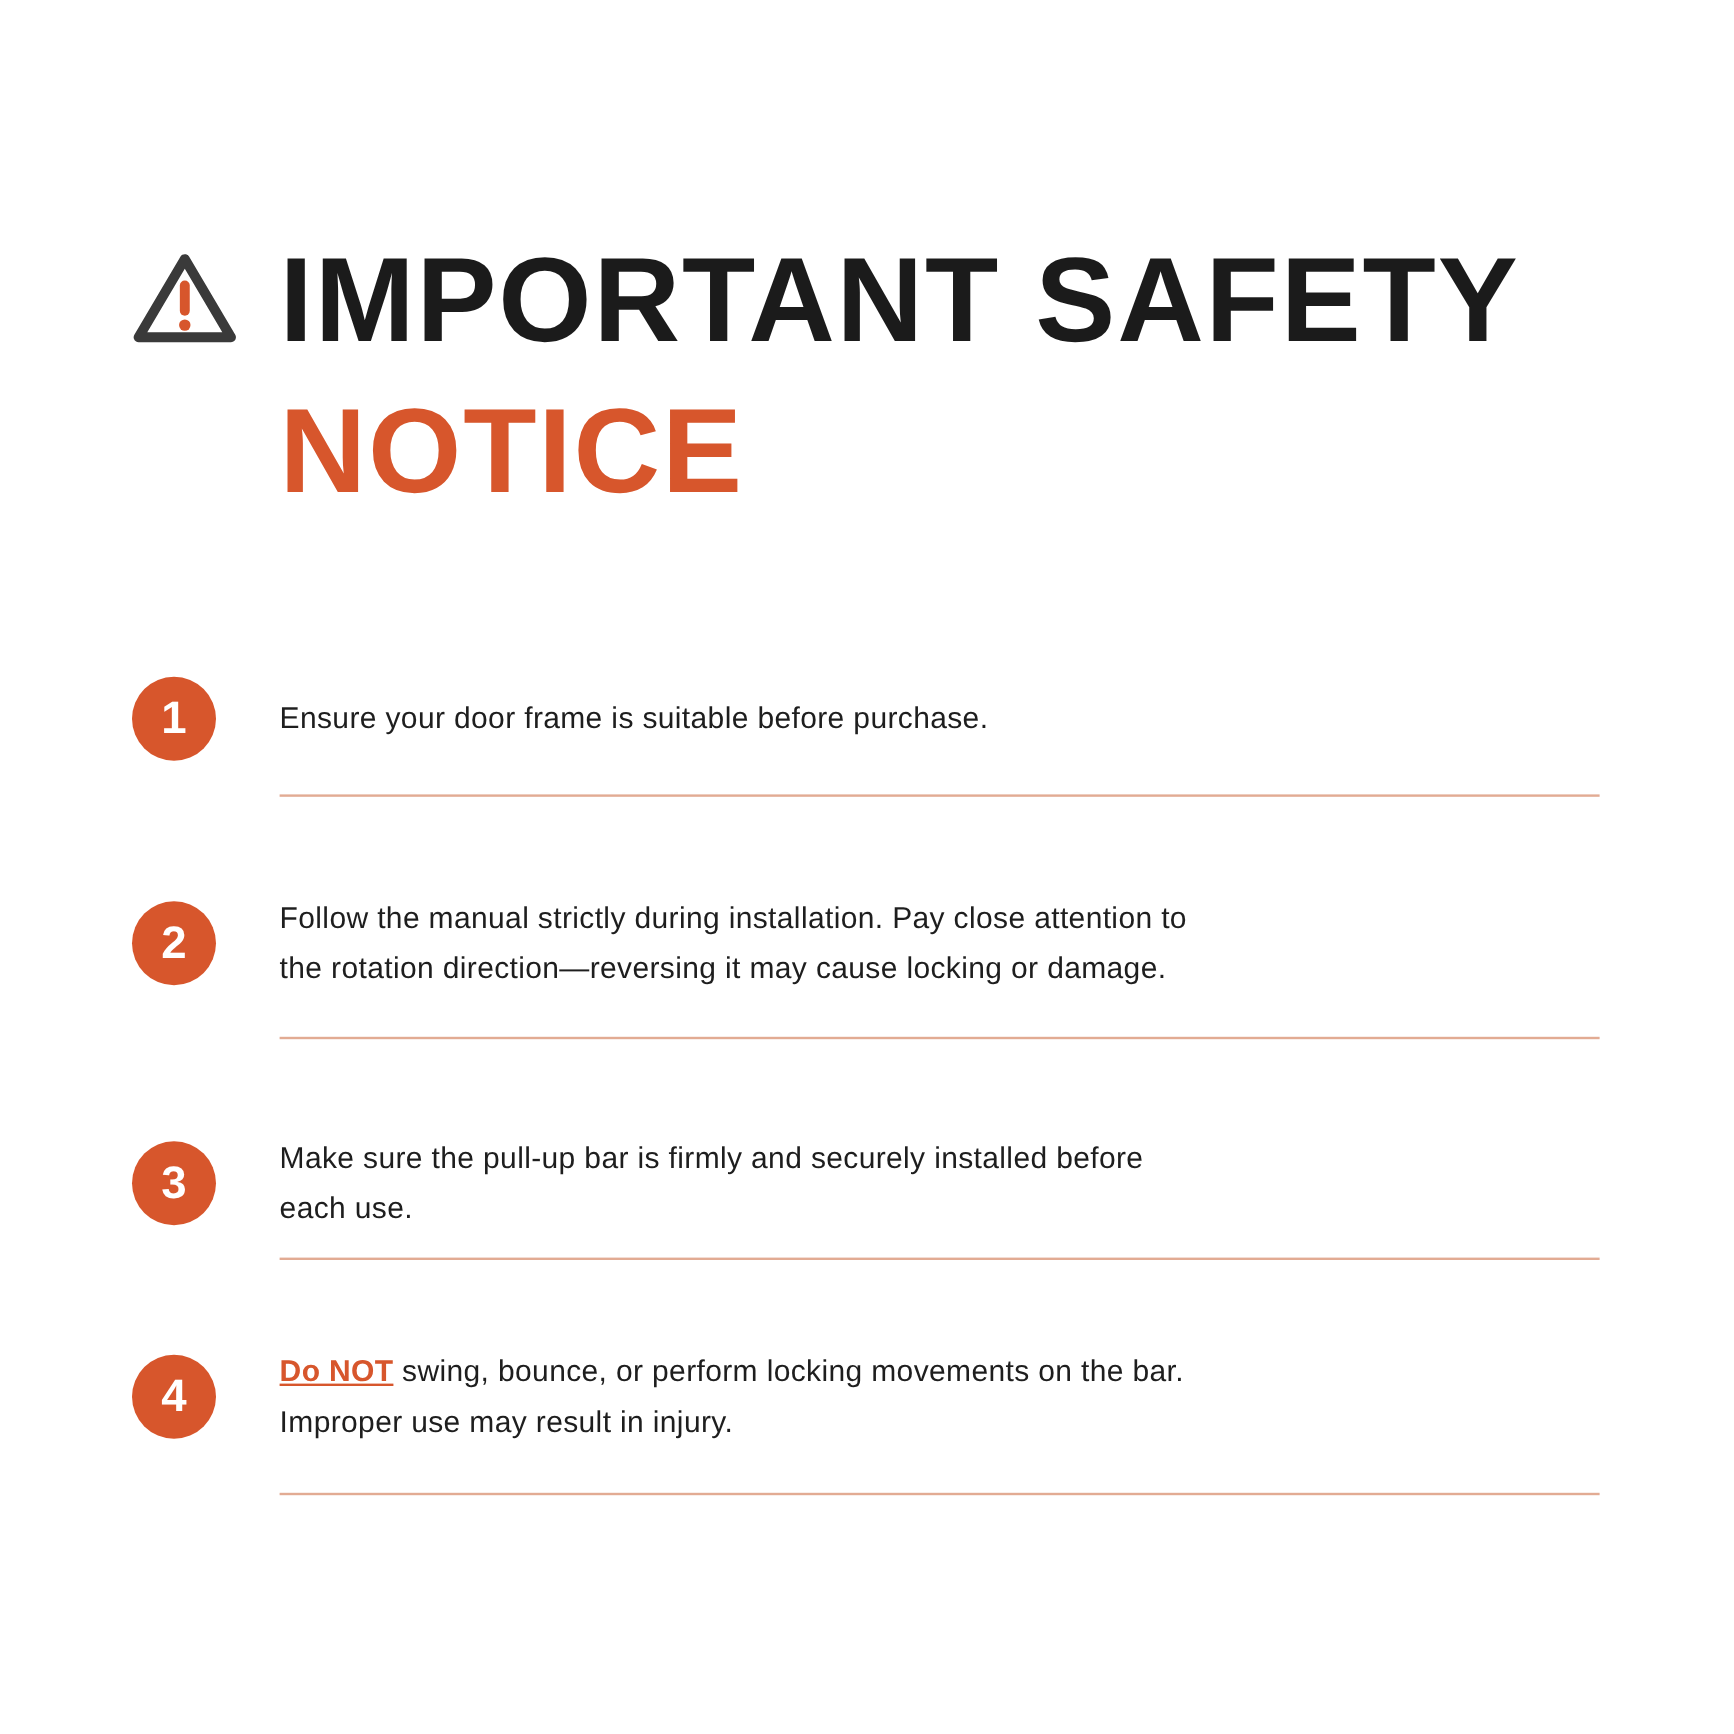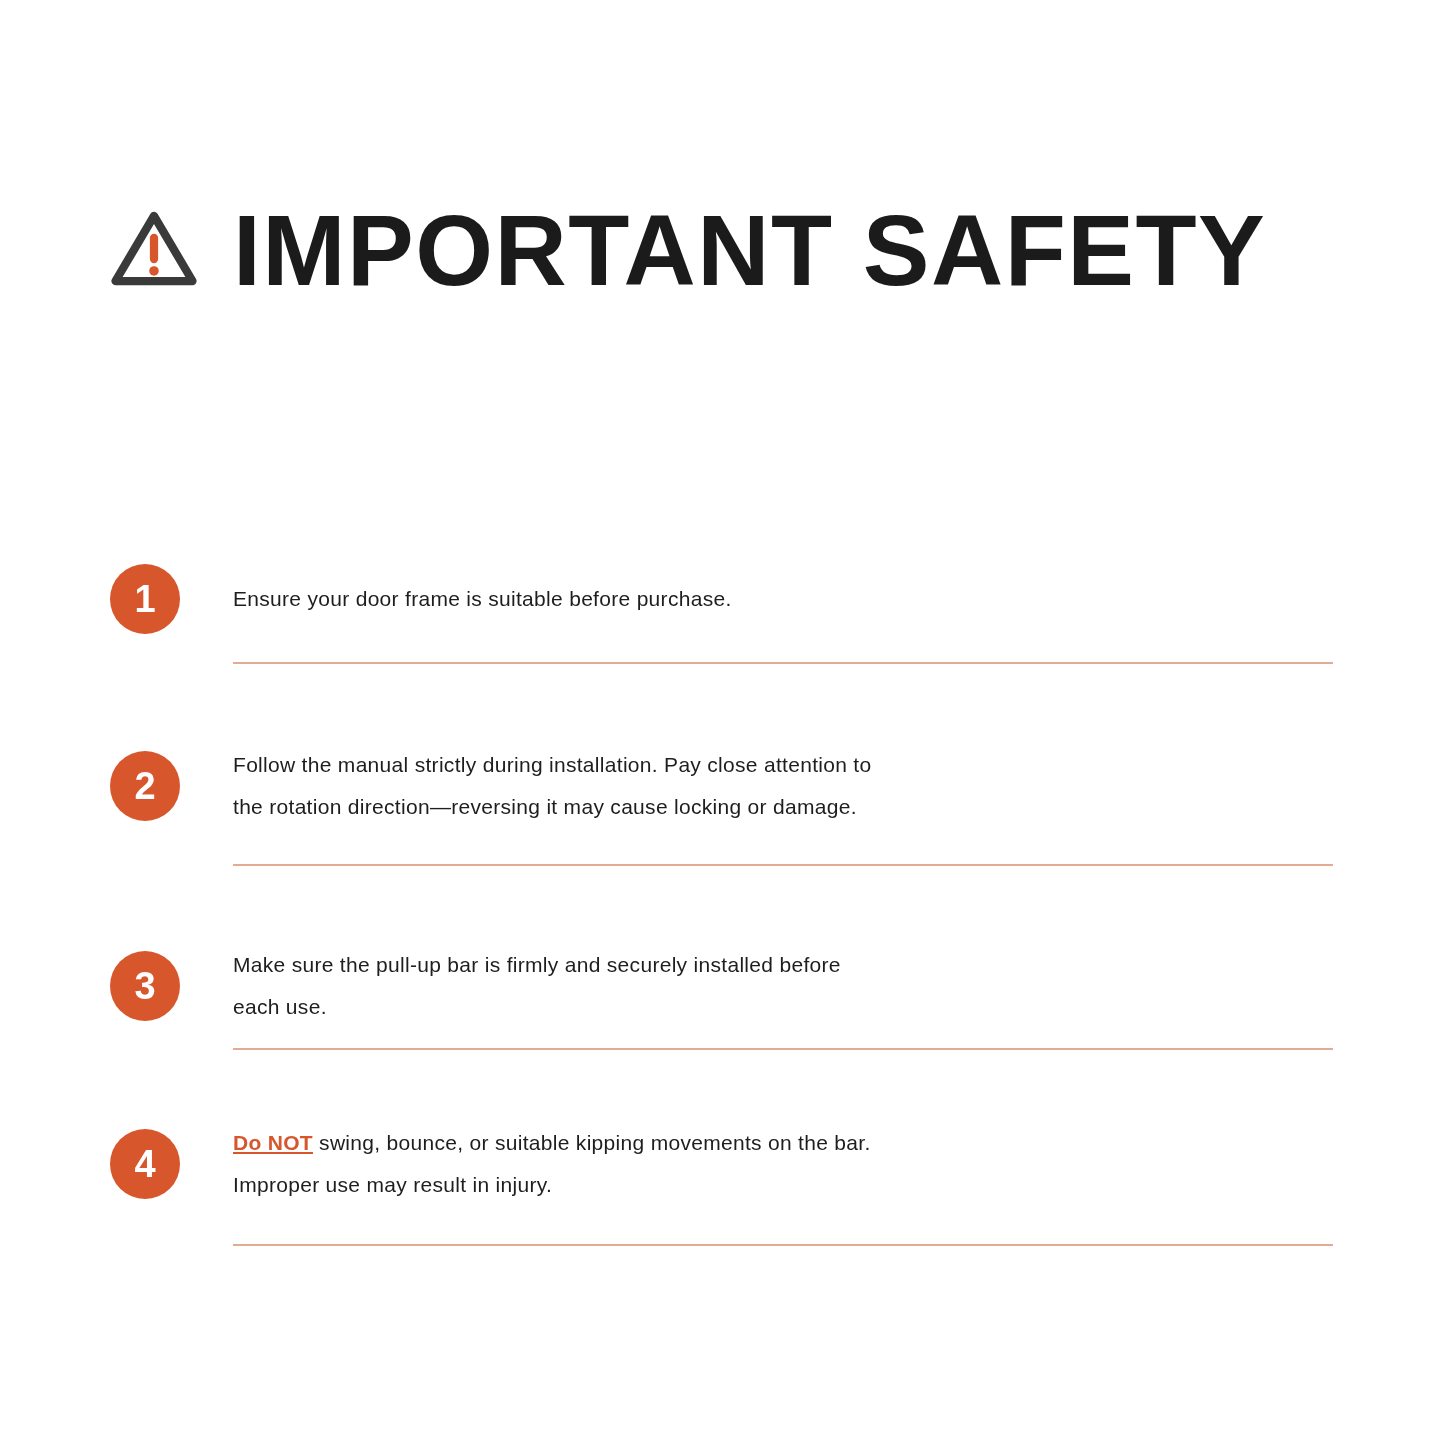--- a/index.html
+++ b/index.html
@@ -23,21 +23,21 @@
   
   .item{position:absolute;left:110px;display:flex;align-items:center;}
   .badge{
     flex:none;width:70px;height:70px;border-radius:50%;
     background:var(--accent,#d7562c);
     display:flex;align-items:center;justify-content:center;
   }
   .badge-num{color:#ffffff;font-size:38px;font-weight:bold;}
   .item-text{
     margin-left:53px;width:1160px;
-    font-size:21px;line-height:42px;letter-spacing:0.3px;
+    font-size:25px;line-height:42px;letter-spacing:0.3px;
     color:var(--body-text,#1e1e1e);
     white-space:pre-line;
   }
   .hl{color:var(--accent,#d7562c);font-weight:bold;text-decoration:underline;}
   .hl:empty{display:none;}
   .divider{
     position:absolute;left:233px;width:1100px;height:2px;
     background:var(--divider,#e2ab93);
   }
   .row-1{top:557px;height:84px;}
@@ -57,20 +57,21 @@
   <div class="header-icon">
     <svg viewBox="0 0 96 90" width="88" height="88" aria-hidden="true">
       <path class="tri-outline" d="M48 10 L6 81 L90 81 Z"></path>
       <line class="tri-excl" x1="48" y1="34" x2="48" y2="57"></line>
       <circle class="tri-dot" cx="48" cy="70" r="5.2"></circle>
     </svg>
   </div>
 
   <div class="title-block">
     <div class="title-line1">IMPORTANT SAFETY</div>
+    <div class="title-line2">NOTICE</div>
   </div>
 
   <div class="item row-1">
     <div class="badge">
       <span class="badge-num">1</span>
     </div>
     <p class="item-text"><span>Ensure your door frame is suitable before purchase.</span></p>
   </div>
   <div class="divider div-1"></div>
 
@@ -89,18 +90,18 @@
     </div>
     <p class="item-text"><span>Make sure the pull-up bar is firmly and securely installed before
 each use.</span></p>
   </div>
   <div class="divider div-3"></div>
 
   <div class="item row-4">
     <div class="badge">
       <span class="badge-num">4</span>
     </div>
-    <p class="item-text"><span class="hl">Do NOT</span><span> swing, bounce, or suitable kipping movements on the bar.
+    <p class="item-text"><span class="hl">Do NOT</span><span> swing, bounce, or perform locking movements on the bar.
 Improper use may result in injury.</span></p>
   </div>
   <div class="divider div-4"></div>
 
 </div>
 
 </body></html>

